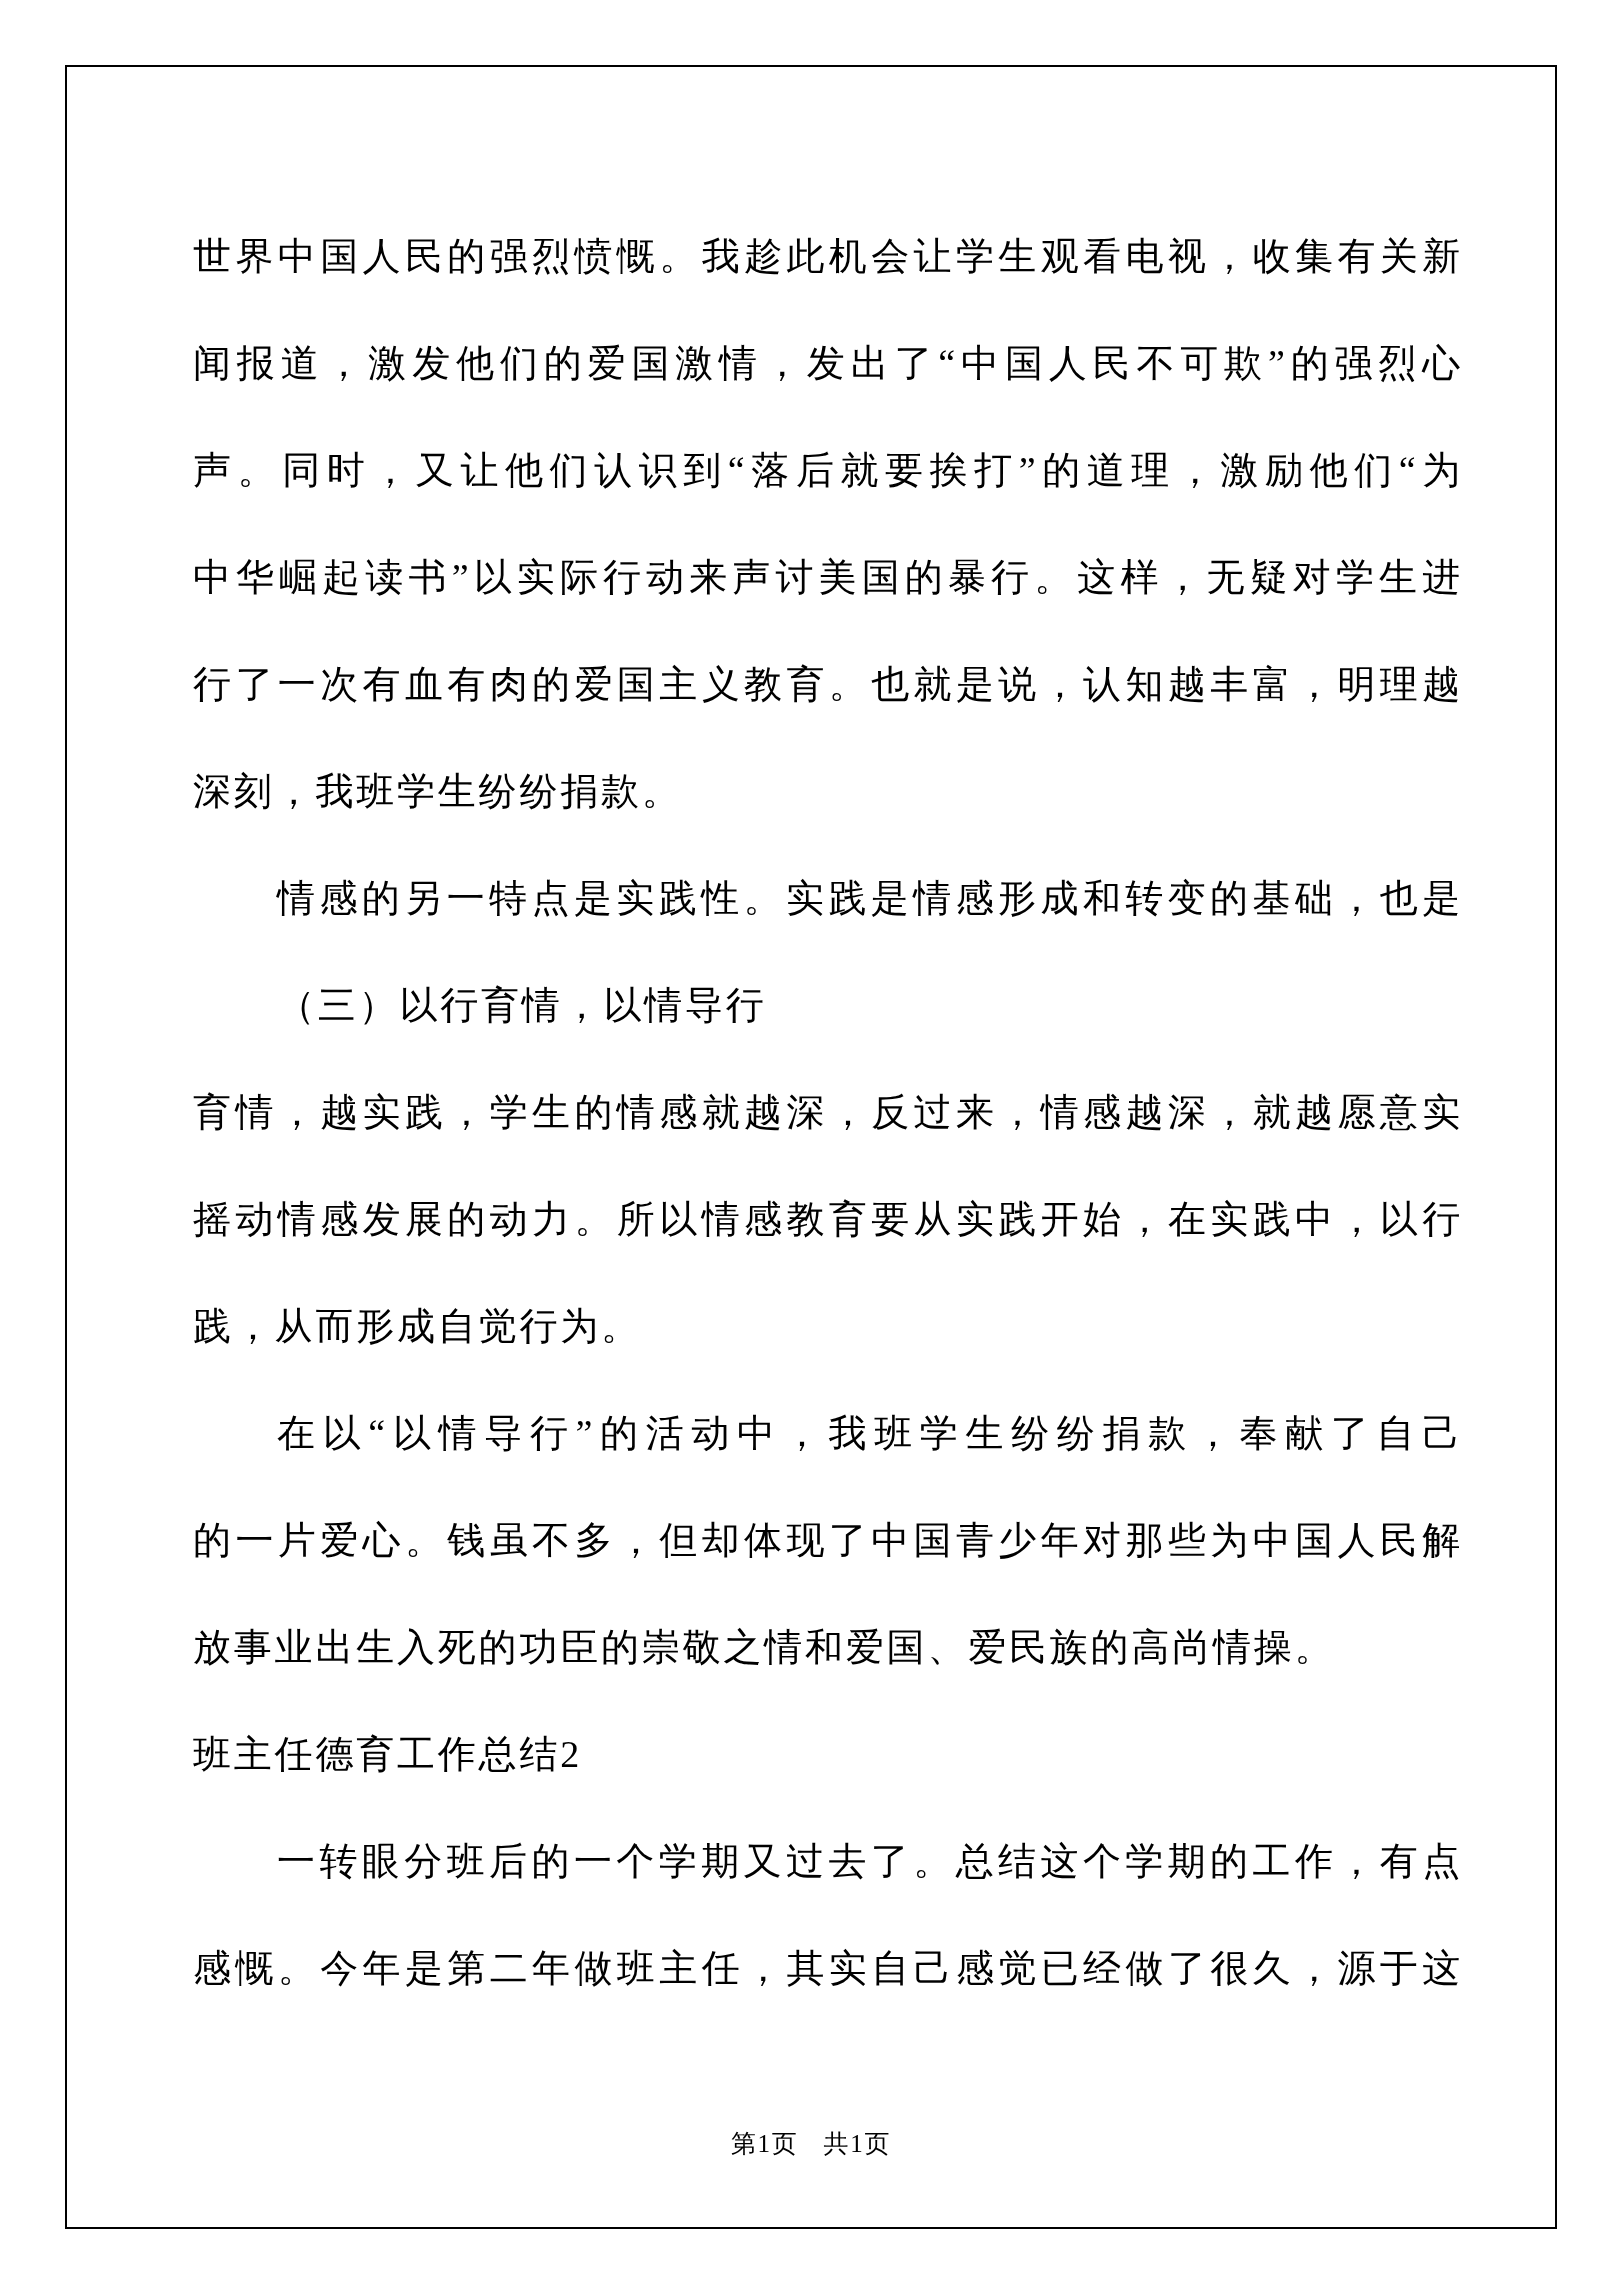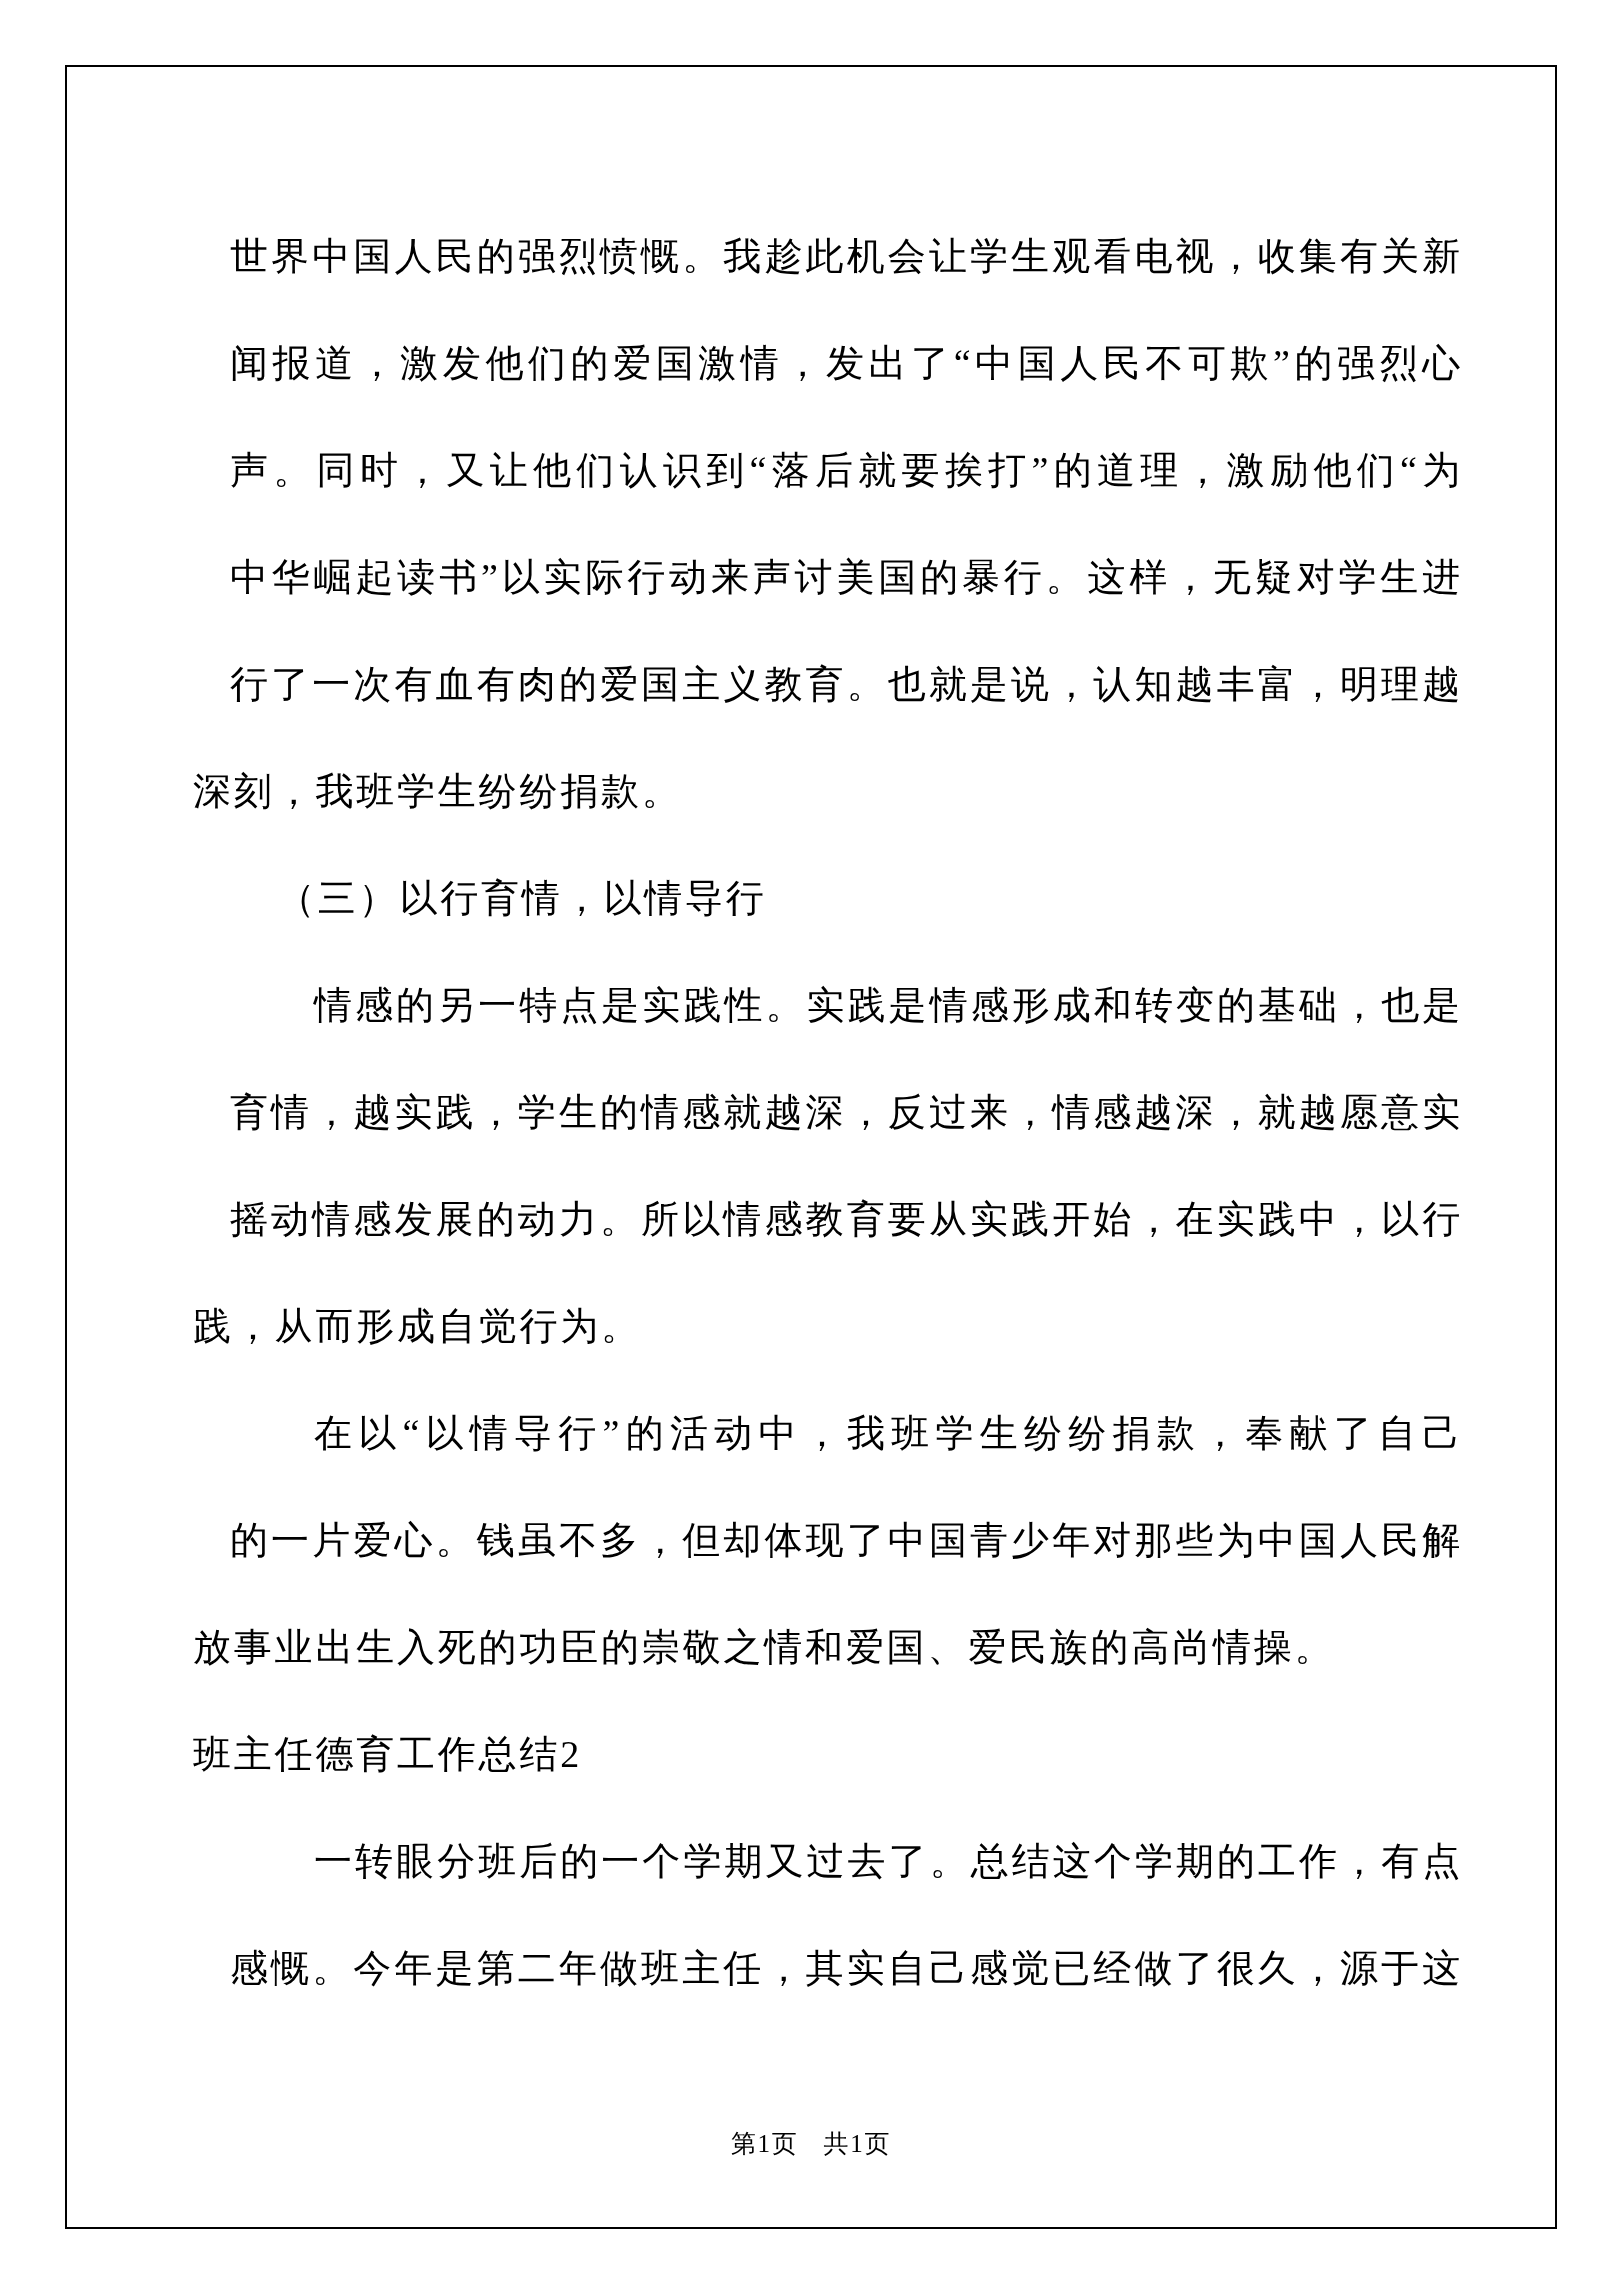--- a/index.html
+++ b/index.html
@@ -34,21 +34,20 @@
     line-height: 107px;
     letter-spacing: 2.8px;
     text-align: justify;
     text-justify: inter-character;
   }
   .line {
     text-align-last: left;
   }
   .line.j {
     text-align-last: justify;
-    margin-left: 37px;
   }
   .line.ind {
     text-indent: 84px;
   }
   .footer {
     position: absolute;
     left: 66px;
     top: 2127px;
     width: 1490px;
     text-align: center;
@@ -67,22 +66,22 @@
 
   <div class="frame"></div>
 
   <div class="body-text">
     <div class="line j">世界中国人民的强烈愤慨。我趁此机会让学生观看电视，收集有关新</div>
     <div class="line j">闻报道，激发他们的爱国激情，发出了“中国人民不可欺”的强烈心</div>
     <div class="line j">声。同时，又让他们认识到“落后就要挨打”的道理，激励他们“为</div>
     <div class="line j">中华崛起读书”以实际行动来声讨美国的暴行。这样，无疑对学生进</div>
     <div class="line j">行了一次有血有肉的爱国主义教育。也就是说，认知越丰富，明理越</div>
     <div class="line">深刻，我班学生纷纷捐款。</div>
+    <div class="line j ind">情感的另一特点是实践性。实践是情感形成和转变的基础，也是</div>
     <div class="line ind">（三）以行育情，以情导行</div>
-    <div class="line j ind">情感的另一特点是实践性。实践是情感形成和转变的基础，也是</div>
     <div class="line j">育情，越实践，学生的情感就越深，反过来，情感越深，就越愿意实</div>
     <div class="line j">摇动情感发展的动力。所以情感教育要从实践开始，在实践中，以行</div>
     <div class="line">践，从而形成自觉行为。</div>
     <div class="line j ind">在以“以情导行”的活动中，我班学生纷纷捐款，奉献了自己</div>
     <div class="line j">的一片爱心。钱虽不多，但却体现了中国青少年对那些为中国人民解</div>
     <div class="line">放事业出生入死的功臣的崇敬之情和爱国、爱民族的高尚情操。</div>
     <div class="line">班主任德育工作总结2</div>
     <div class="line j ind">一转眼分班后的一个学期又过去了。总结这个学期的工作，有点</div>
     <div class="line j">感慨。今年是第二年做班主任，其实自己感觉已经做了很久，源于这</div>
   </div>

